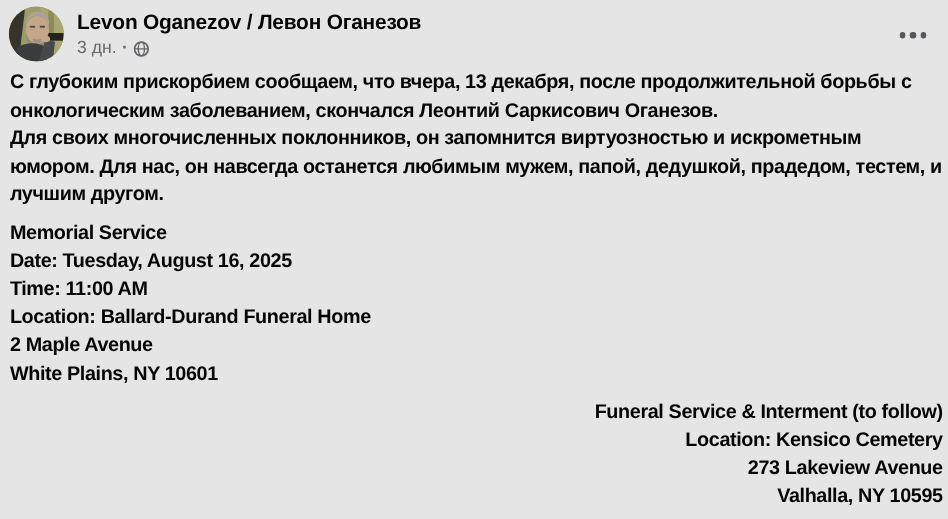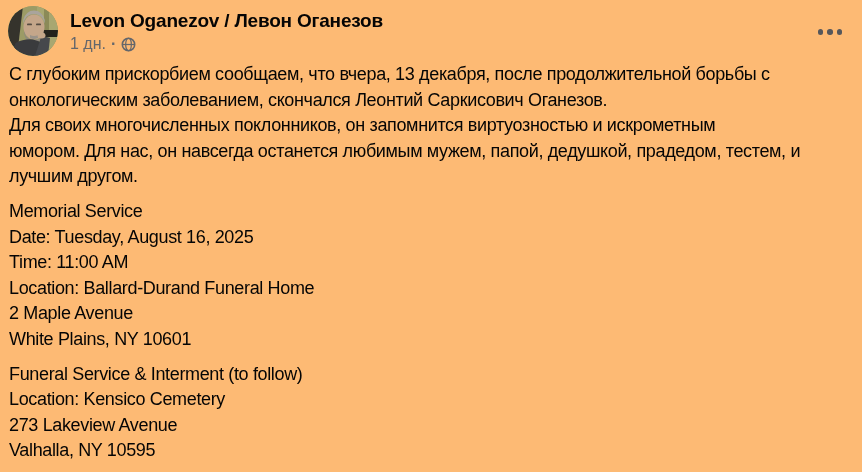--- a/index.html
+++ b/index.html
@@ -11,21 +11,21 @@
     width: 862px;
     height: 472px;
     overflow: hidden;
     font-family: "Liberation Sans", sans-serif;
     color: #050505;
   }
   .post {
     position: relative;
     width: 862px;
     height: 472px;
-    background: #fdba74;
+    background: #e5e5e5;
   }
   .post-header {
     position: absolute;
     top: 6px;
     left: 8px;
     display: flex;
     align-items: flex-start;
   }
   .avatar {
     width: 50px;
@@ -89,22 +89,23 @@
     left: 9px;
     width: 848px;
     font-size: 18px;
     line-height: 25.5px;
     letter-spacing: -0.35px;
     color: #050505;
   }
   .text-block {
     white-space: pre-line;
     margin: 0 0 9.5px 0;
+    font-weight: bold;
   }
-  .text-block:last-child { margin-bottom: 0; }
+  .text-block:last-child { margin-bottom: 0; text-align: right; }
 </style>
 </head>
 <body>
 
 <div class="post">
 
   <div class="post-header">
 
     <div class="avatar">
       <svg width="50" height="50" viewBox="0 0 50 50">
@@ -129,21 +130,21 @@
           <path d="M3 50 L7.5 37 Q16 32.5 25 33.5 L33 36 L35 50 Z" fill="#3a3b3d"></path>
           <polygon points="27,50 33.5,29.5 42,32 40,50" fill="#46484c"></polygon>
           <ellipse cx="33.5" cy="29.5" rx="4" ry="3" fill="#c4a68a"></ellipse>
         </g>
       </svg>
     </div>
 
     <div class="header-info">
       <div class="author-name">Levon Oganezov / Левон Оганезов</div>
       <div class="meta-row">
-        <span class="timestamp">1 дн.</span>
+        <span class="timestamp">3 дн.</span>
         <span class="sep">·</span>
         <span class="globe-icon">
           <svg width="15" height="15" viewBox="0 0 16 16">
             <circle cx="8" cy="8" r="6.6" fill="none" stroke="#65676B" stroke-width="1.7"></circle>
             <ellipse cx="8" cy="8" rx="3" ry="6.6" fill="none" stroke="#65676B" stroke-width="1.3"></ellipse>
             <line x1="1.4" y1="8" x2="14.6" y2="8" stroke="#65676B" stroke-width="1.3"></line>
           </svg>
         </span>
       </div>
     </div>

